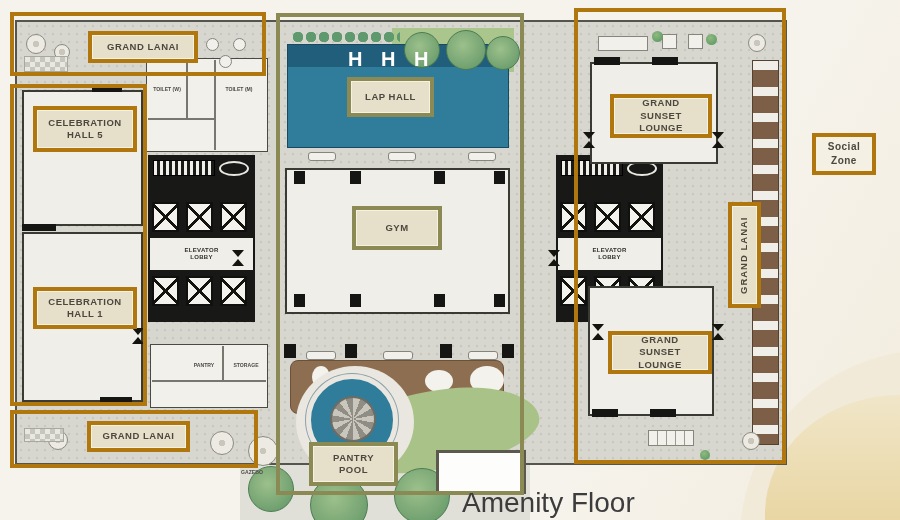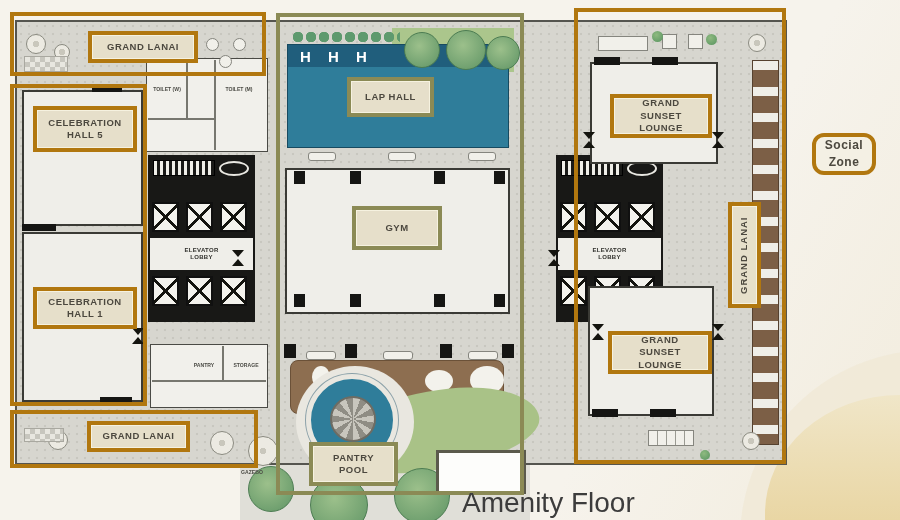--- a/index.html
+++ b/index.html
@@ -31,21 +31,21 @@
   .deep{background:#205e7c;}
   .hedge{background-image:radial-gradient(circle at 6px 7px, #5e9a6e 5px, rgba(0,0,0,0) 5.5px);
          background-size:13px 13px;background-repeat:repeat-x;}
   .tree{background:radial-gradient(circle at 42% 38%, #9cc08b, #5f9465);border-radius:50%;border:1px solid #4c7c52;}
   .lawn{background:#a9c287;border-radius:58% 42% 62% 38% / 55% 48% 52% 45%;transform:rotate(-6deg);}
   .deck{background:#8d6e50;border:1px solid #6b5138;border-radius:8px;}
   .blob{background:#f3f2ec;border-radius:50%;}
   .skirt{background:#e9e7e0;border-radius:50%;}
   .kpool{background:#2f7d9a;border:5px solid #e9e7e0;border-radius:50%;box-shadow:0 0 0 1px #8aa0a8;}
   .pinwheel{border-radius:50%;background:repeating-conic-gradient(#c8c6bd 0 20deg, #8f8d84 20deg 40deg);border:2px solid #6e6c63;}
-  .markers{color:#ffffff;font-weight:800;font-size:15px;word-spacing:11px;letter-spacing:1px;}
+  .markers{color:#ffffff;font-weight:800;font-size:20px;word-spacing:11px;letter-spacing:1px;margin-left:48px;}
   
   .tbl{background:#f1f0ea;border:1px solid #85857e;border-radius:50%;}
   .rectf{background:#f1f0ea;border:1px solid #85857e;}
   .chairgrid{background:#f1f0ea;border:1px solid #85857e;
              background-image:repeating-linear-gradient(90deg, rgba(0,0,0,0) 0 8px, #9a9a92 8px 9px);}
   .plant{background:radial-gradient(circle at 40% 35%, #8fba80, #57935f);border-radius:50%;}
   .flower{background:#eceae2;border:1px solid #8a8a80;border-radius:50%;
           background-image:radial-gradient(circle at 50% 50%, #c9c7bc 3px, rgba(0,0,0,0) 3.5px);}
   .tiles{background:repeating-conic-gradient(#c7c6be 0% 25%, #e8e7e0 0% 50%);background-size:10px 10px;border:1px solid #a9a8a0;}
   .loungers{background:repeating-linear-gradient(180deg,#efeee8 0 9px,#7c5f46 9px 26px);border:1px solid #55412f;}
@@ -55,21 +55,21 @@
   .bowtie::after{content:"";position:absolute;left:0;bottom:0;border-left:6px solid rgba(0,0,0,0);border-right:6px solid rgba(0,0,0,0);border-bottom:7px solid #14140f;}
   
   .zout{border:4px solid #000;background:rgba(0,0,0,0);}
   .zout.social{border-color:#b1770f;}
   .zout.active{border-color:#8b8a55;}
   .zlabel{display:flex;align-items:center;justify-content:center;text-align:center;
           font-weight:bold;font-size:9.5px;letter-spacing:.5px;color:#4c483f;
           background:#e6dfca;line-height:1.3;padding:10px;}
   .zlabel.social{border:4px solid #b1770f;box-shadow:inset 0 0 0 1px #f6f2e0;}
   .zlabel.active{border:4px solid #8b8a55;box-shadow:inset 0 0 0 1px #f6f2e0;}
-  .zlabel.legendbox{background:#f4f0e4;font-size:12px;line-height:1.45;border-radius:12px;}
+  .zlabel.legendbox{background:#f4f0e4;font-size:10px;line-height:1.45;}
   .vert{writing-mode:vertical-rl;transform:rotate(180deg);letter-spacing:1px;}
   .tiny{font-size:6px;color:#4a4a44;line-height:1.05;text-align:center;font-weight:bold;transform:scale(.85);transform-origin:center;}
   .title{font-size:28px;color:#3c3c3c;}
   .sand1{background:linear-gradient(180deg,#f0e6c8,#e9d6a4);border-top-left-radius:100% 95%;}
   .sand2{background:#f0e9d6;border-top-left-radius:100% 100%;opacity:.8;}
 </style>
 </head>
 <body>
 
 <div id="stage">

